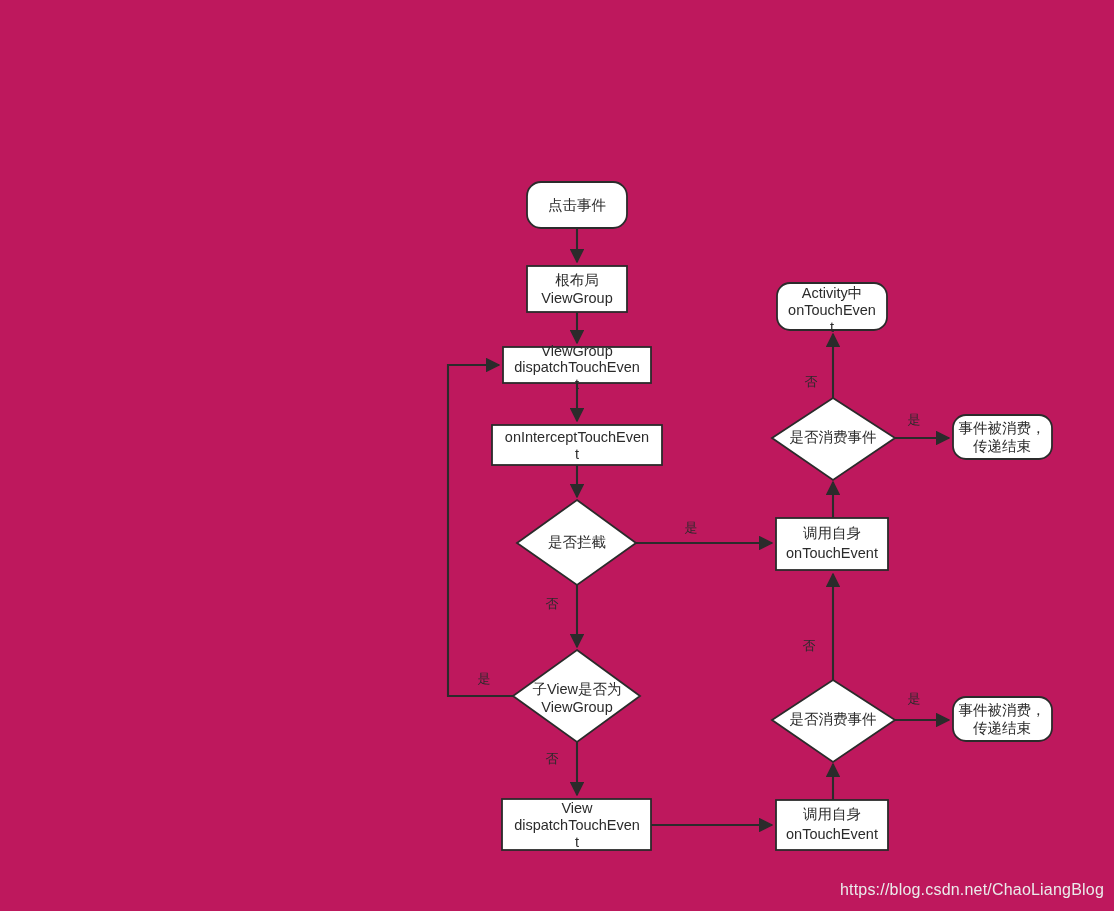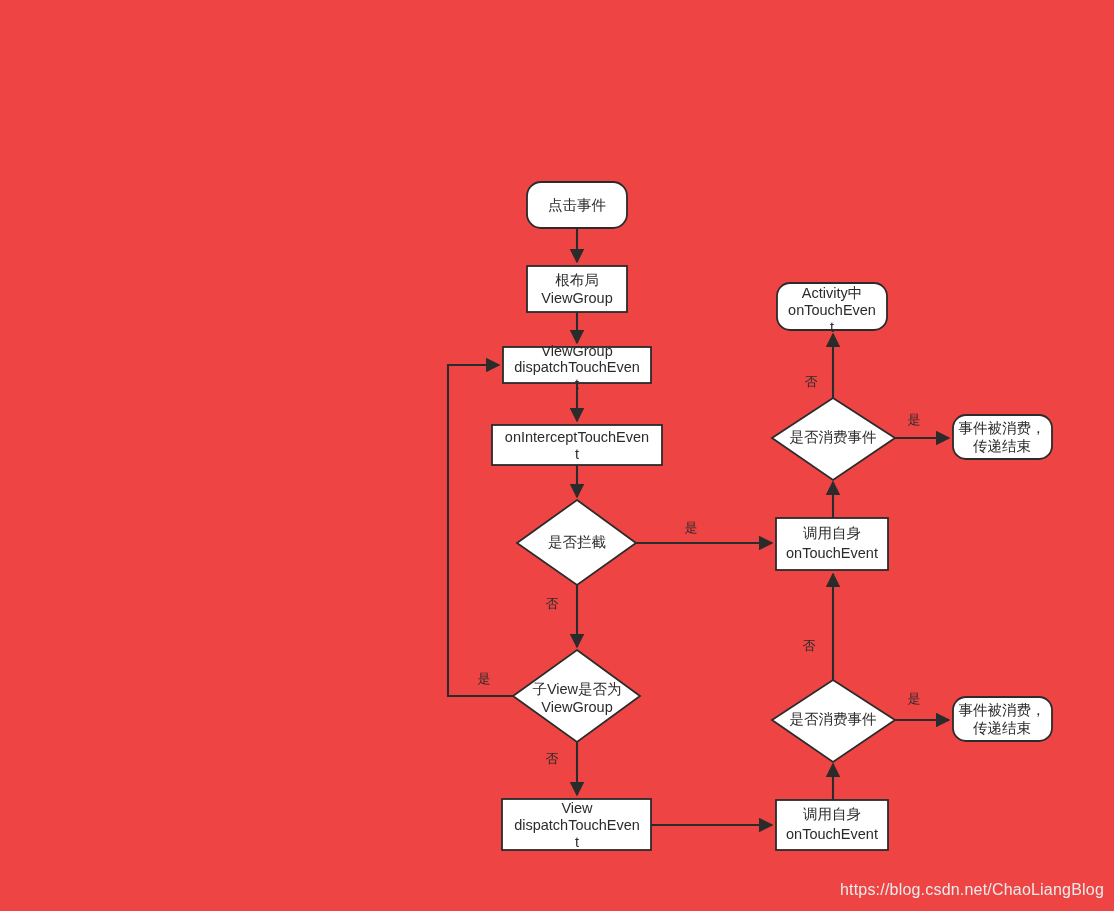--- a/index.html
+++ b/index.html
@@ -7,21 +7,21 @@
     padding: 0;
     background: #ffffff;
   }
   body {
     font-family: "Liberation Sans", "DejaVu Sans", sans-serif;
   }
   #canvas {
     position: relative;
     width: 1114px;
     height: 911px;
-    background: #ef4444;
+    background: #be185d;
     overflow: hidden;
   }
   #flow-svg {
     position: absolute;
     left: 0;
     top: 0;
     width: 1114px;
     height: 911px;
   }
   .node-shape {

